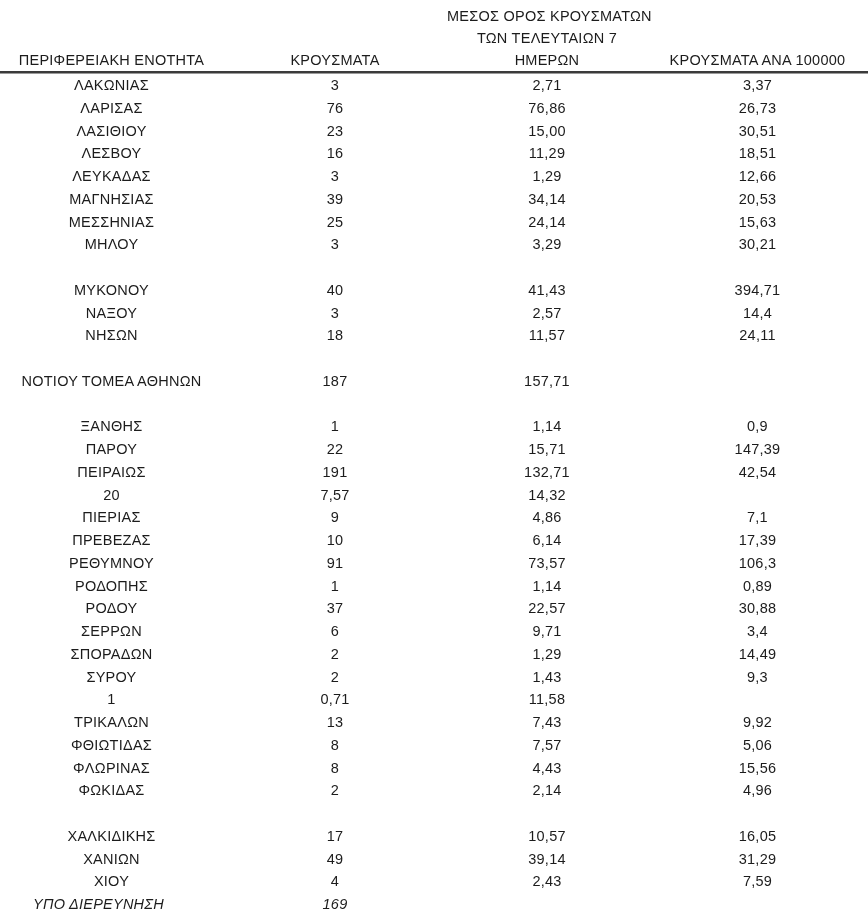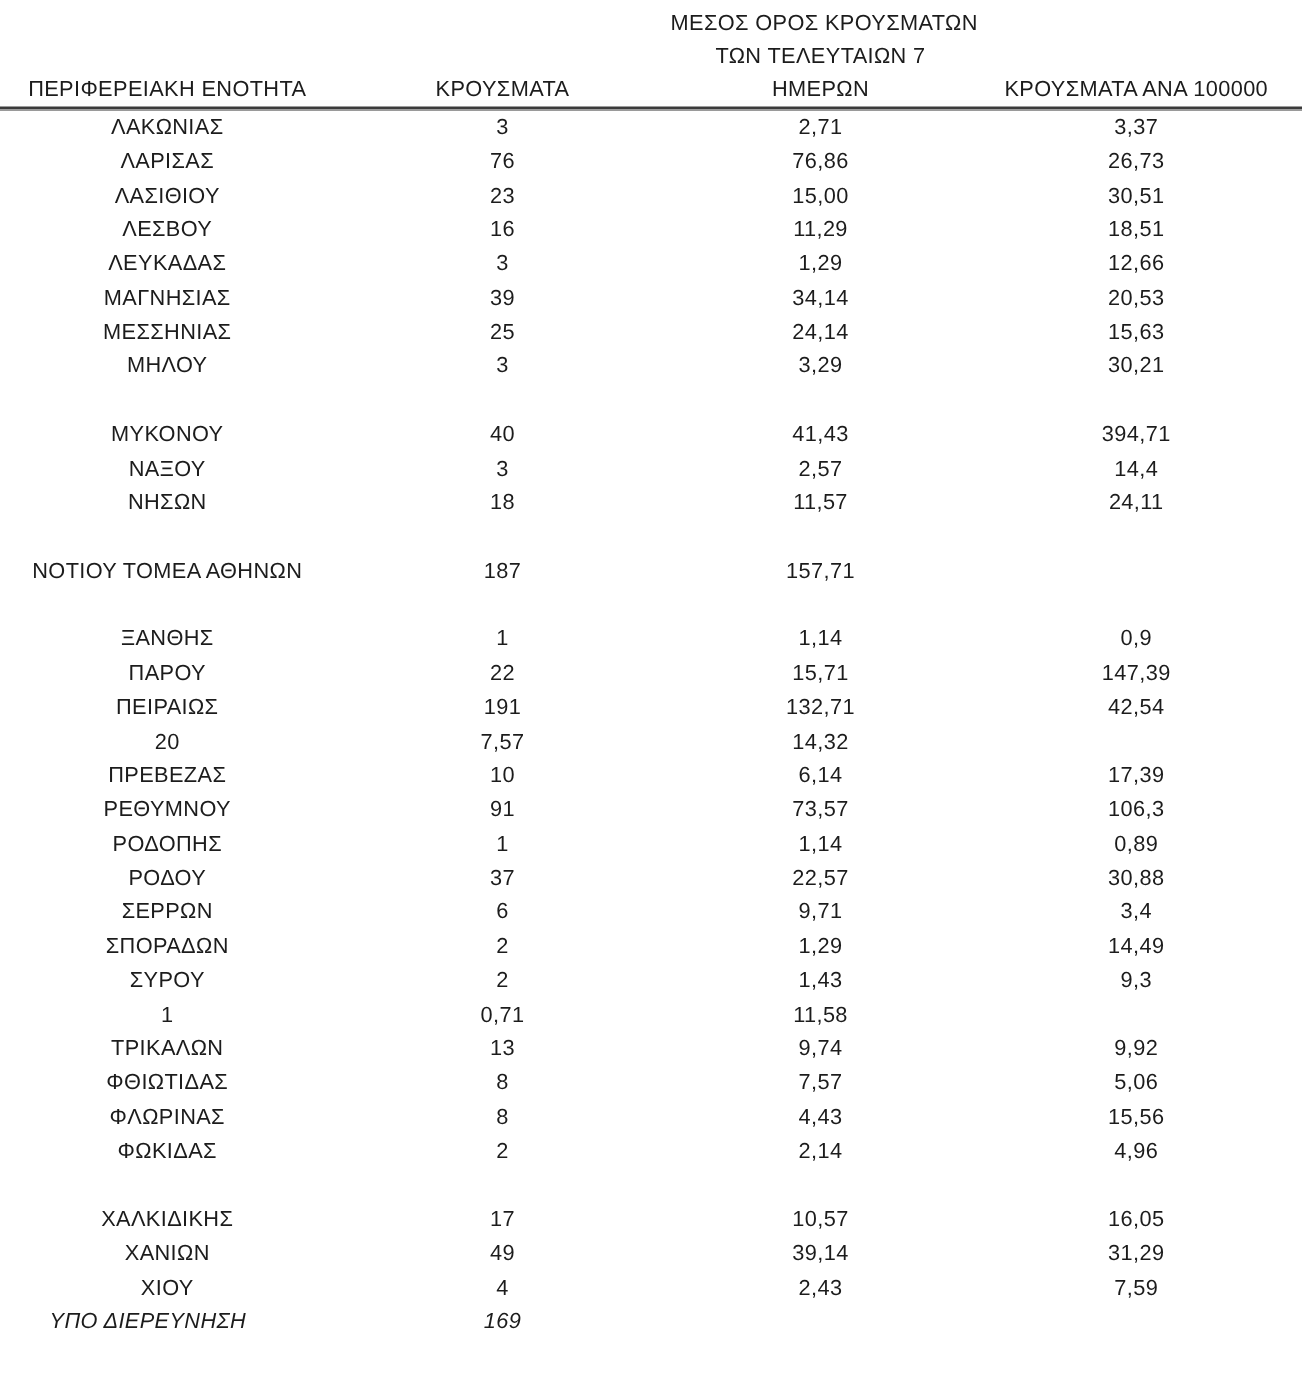--- a/index.html
+++ b/index.html
@@ -162,20 +162,26 @@
     <span class="cell c-cases">191</span>
     <span class="cell c-avg7">132,71</span>
     <span class="cell c-per100k">42,54</span>
   </div>
       <div class="row grid-cols">
     <span class="cell c-cases">20</span>
     <span class="cell c-avg7">7,57</span>
     <span class="cell c-per100k">14,32</span>
   </div>
       <div class="row grid-cols">
+    <span class="cell c-region">ΠΙΕΡΙΑΣ</span>
+    <span class="cell c-cases">9</span>
+    <span class="cell c-avg7">4,86</span>
+    <span class="cell c-per100k">7,1</span>
+  </div>
+      <div class="row grid-cols">
     <span class="cell c-region">ΠΡΕΒΕΖΑΣ</span>
     <span class="cell c-cases">10</span>
     <span class="cell c-avg7">6,14</span>
     <span class="cell c-per100k">17,39</span>
   </div>
       <div class="row grid-cols">
     <span class="cell c-region">ΡΕΘΥΜΝΟΥ</span>
     <span class="cell c-cases">91</span>
     <span class="cell c-avg7">73,57</span>
     <span class="cell c-per100k">106,3</span>
@@ -211,21 +217,21 @@
     <span class="cell c-per100k">9,3</span>
   </div>
       <div class="row grid-cols">
     <span class="cell c-cases">1</span>
     <span class="cell c-avg7">0,71</span>
     <span class="cell c-per100k">11,58</span>
   </div>
       <div class="row grid-cols">
     <span class="cell c-region">ΤΡΙΚΑΛΩΝ</span>
     <span class="cell c-cases">13</span>
-    <span class="cell c-avg7">9,74</span>
+    <span class="cell c-avg7">7,43</span>
     <span class="cell c-per100k">9,92</span>
   </div>
       <div class="row grid-cols">
     <span class="cell c-region">ΦΘΙΩΤΙΔΑΣ</span>
     <span class="cell c-cases">8</span>
     <span class="cell c-avg7">7,57</span>
     <span class="cell c-per100k">5,06</span>
   </div>
       <div class="row grid-cols">
     <span class="cell c-region">ΦΛΩΡΙΝΑΣ</span>

